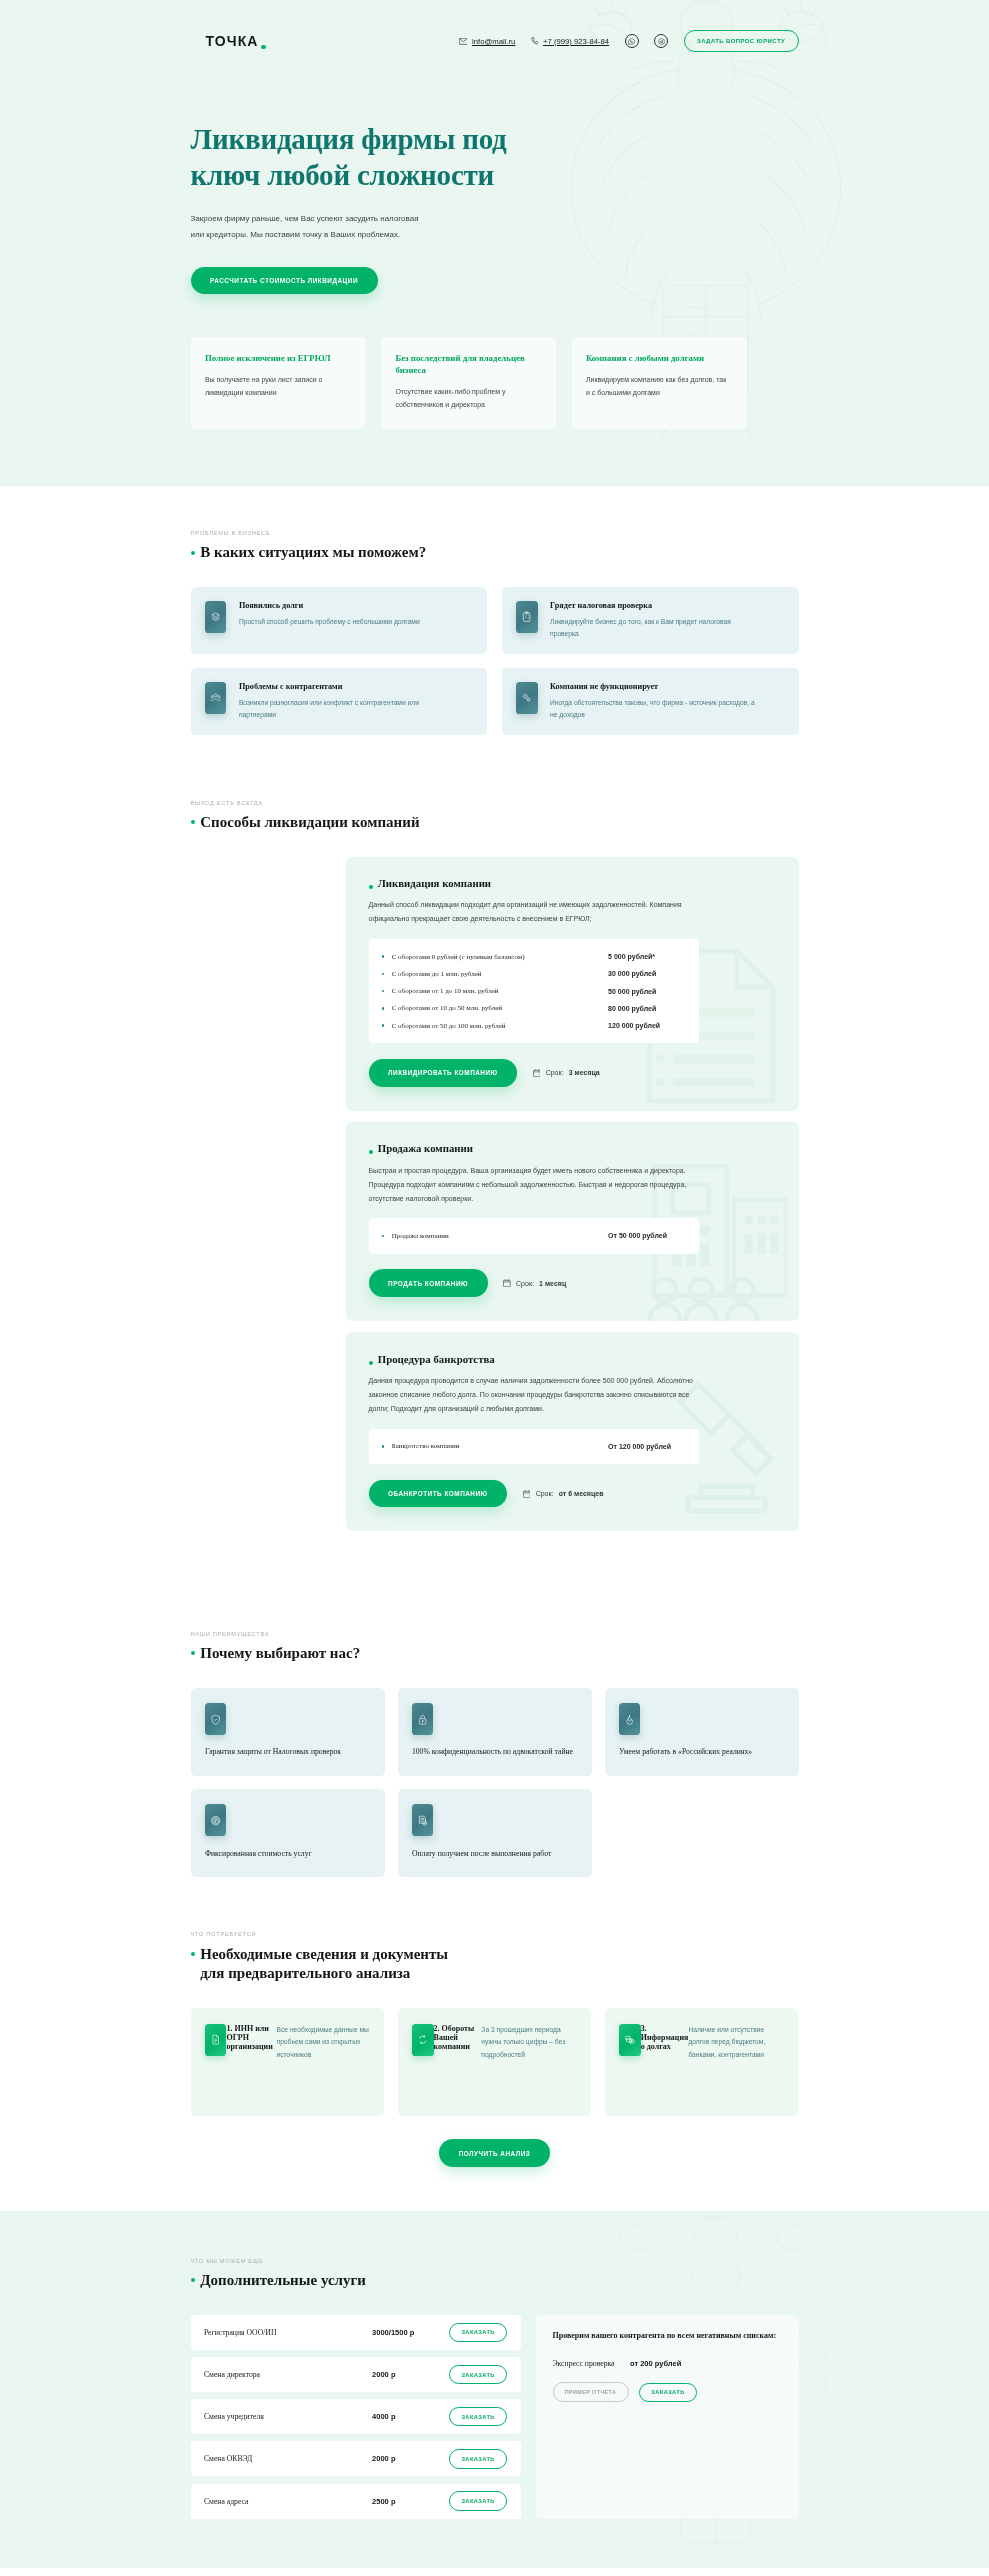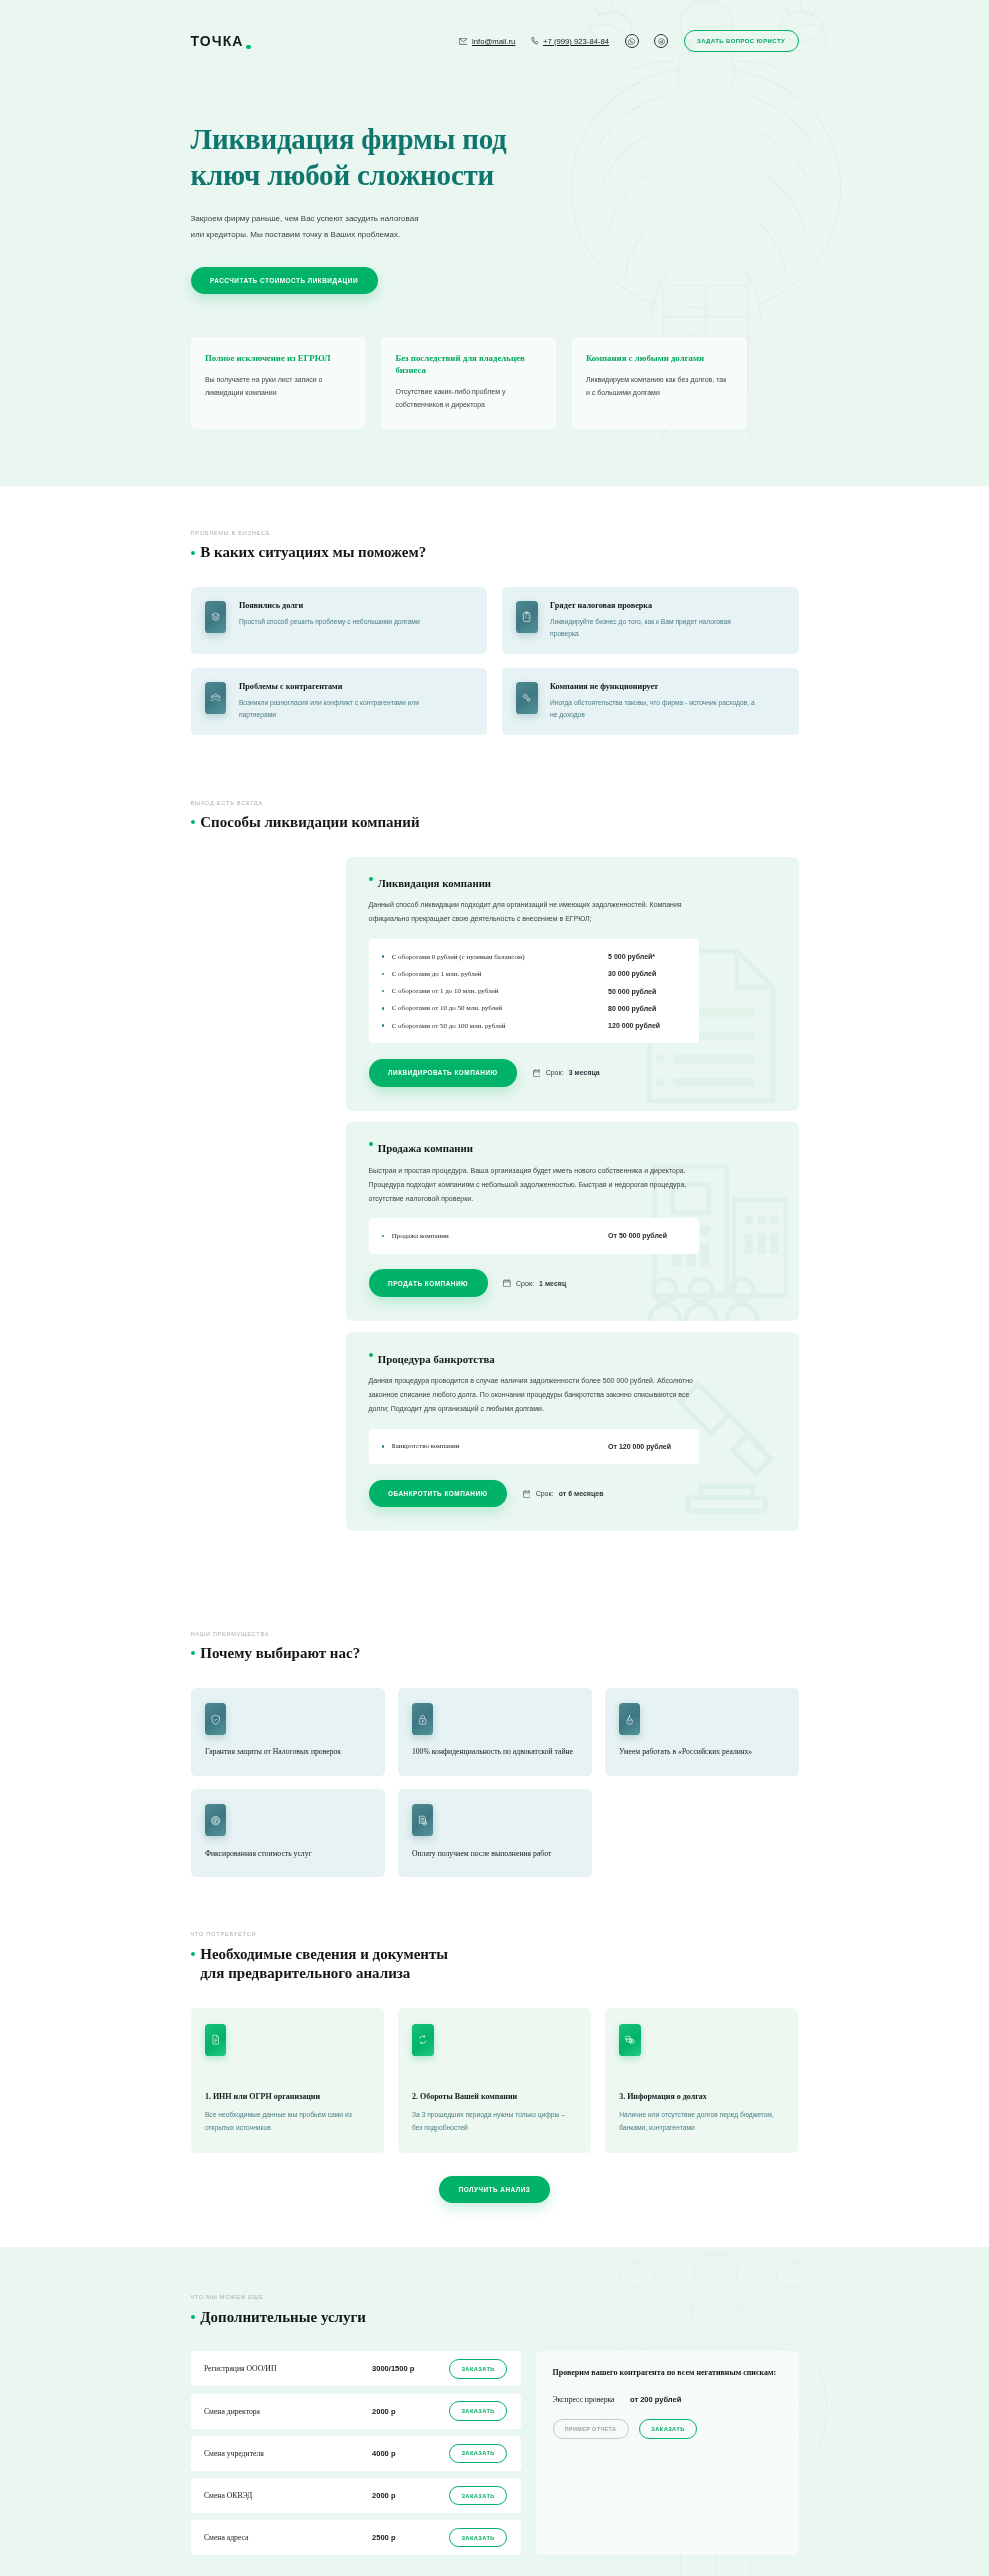--- a/index.html
+++ b/index.html
@@ -24,21 +24,21 @@
     position: absolute;
     right: 72px; top: -31px;
     width: 422px; height: 474px;
     opacity: .30;
     pointer-events: none;
   }
   .topbar {
     display: flex; align-items: center; justify-content: space-between;
     padding: 30px 0 0 0; position: relative; z-index: 3;
   }
-  .logo { display: flex; align-items: flex-end; }
+  .logo { display: flex; align-items: flex-end; margin-left: 15px; }
   .logo-text {
     font-size: 14px; font-weight: 700; letter-spacing: 1.1px; color: #16191c;
   }
   .logo-dot {
     width: 4.6px; height: 4.6px; border-radius: 50%; background: #00b368;
     margin-left: 2.6px; margin-top: 1px;
   }
   .top-right { display: flex; align-items: center; gap: 15.5px; justify-content: flex-end; }
   .contact { display: flex; align-items: center; gap: 4.6px; font-size: 7.7px; color: #17191b; }
   .contact svg { display: block; }
@@ -118,21 +118,21 @@
   
   .methods { margin-top: 24px; }
   .method {
     position: relative; border-radius: 6.2px; background: #eaf7f1;
     margin-left: 155px; width: 453px; padding: 20.6px 23px 24px 23px;
     overflow: hidden; margin-bottom: 11.3px;
   }
   .method-bg { position: absolute; right: 0; bottom: 0; opacity: .5; pointer-events: none; }
   .method h3 {
     font-family: "Liberation Serif", serif; font-size: 10.8px; font-weight: 700;
-    color: #14171a; display: flex; align-items: flex-start; gap: 5.2px; position: relative; z-index: 2;
+    color: #14171a; display: flex; align-items: flex-end; gap: 5.2px; position: relative; z-index: 2;
   }
   .method h3::before {
     content: ""; width: 4.1px; height: 4.1px; border-radius: 50%; background: #00b368; flex: none;
   }
   .method > p {
     font-size: 7px; line-height: 2.0; color: #3c4146; margin-top: 9.3px;
     max-width: 330px; position: relative; z-index: 2;
   }
   .price-box {
     background: #fff; border-radius: 4.1px; margin-top: 12.4px; padding: 9.3px 13.4px;
@@ -157,21 +157,21 @@
   }
   .adv-card .tile { margin-bottom: 11.3px; }
   .adv-card p {
     font-family: "Liberation Serif", serif; font-size: 7.7px; line-height: 1.55; color: #14171a;
   }
 
   
   .docs-grid { display: grid; grid-template-columns: repeat(3,1fr); gap: 13.4px; margin-top: 24px; }
   .doc-card {
     background: #edf8f1; border-radius: 5.2px; padding: 15.5px 14.4px 18.5px 14.4px; min-height: 108px;
-    display: flex; flex-direction: column;
+    display: flex; flex-direction: row;
   }
   .tile-green {
     width: 21.6px; height: 32px; border-radius: 3.6px; flex: none; margin-bottom: 36px;
     background: linear-gradient(145deg,#19c179 0%,#00b368 55%,#22c983 100%);
     display: flex; align-items: center; justify-content: center;
     box-shadow: 0 3.1px 7.2px rgba(0,179,104,.25);
   }
   .tile-green svg { width: 11.3px; height: 11.3px; }
   .doc-card h4 {
     font-family: "Liberation Serif", serif; font-size: 8px; font-weight: 700;

